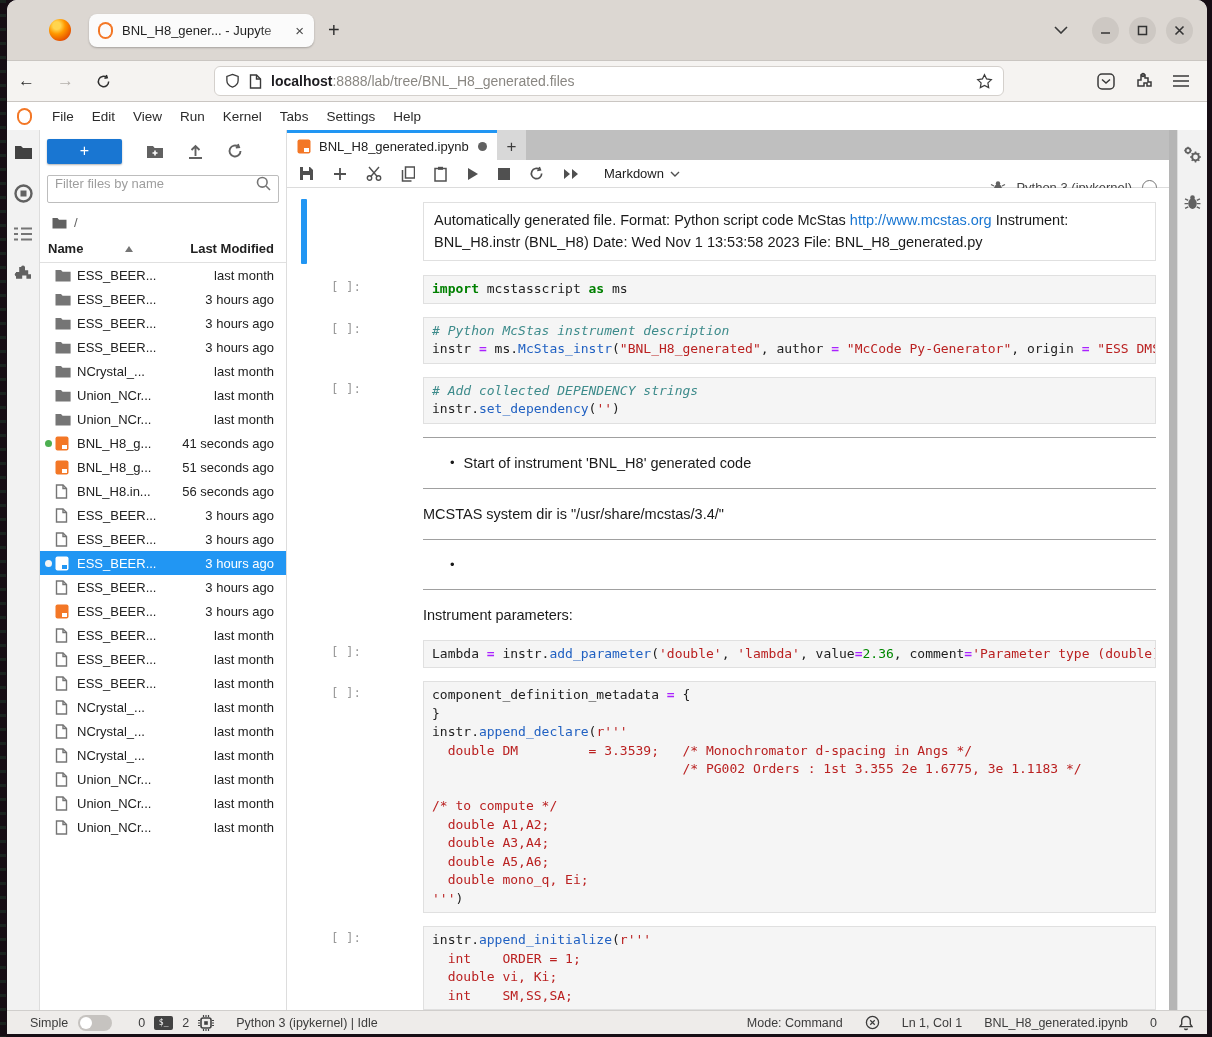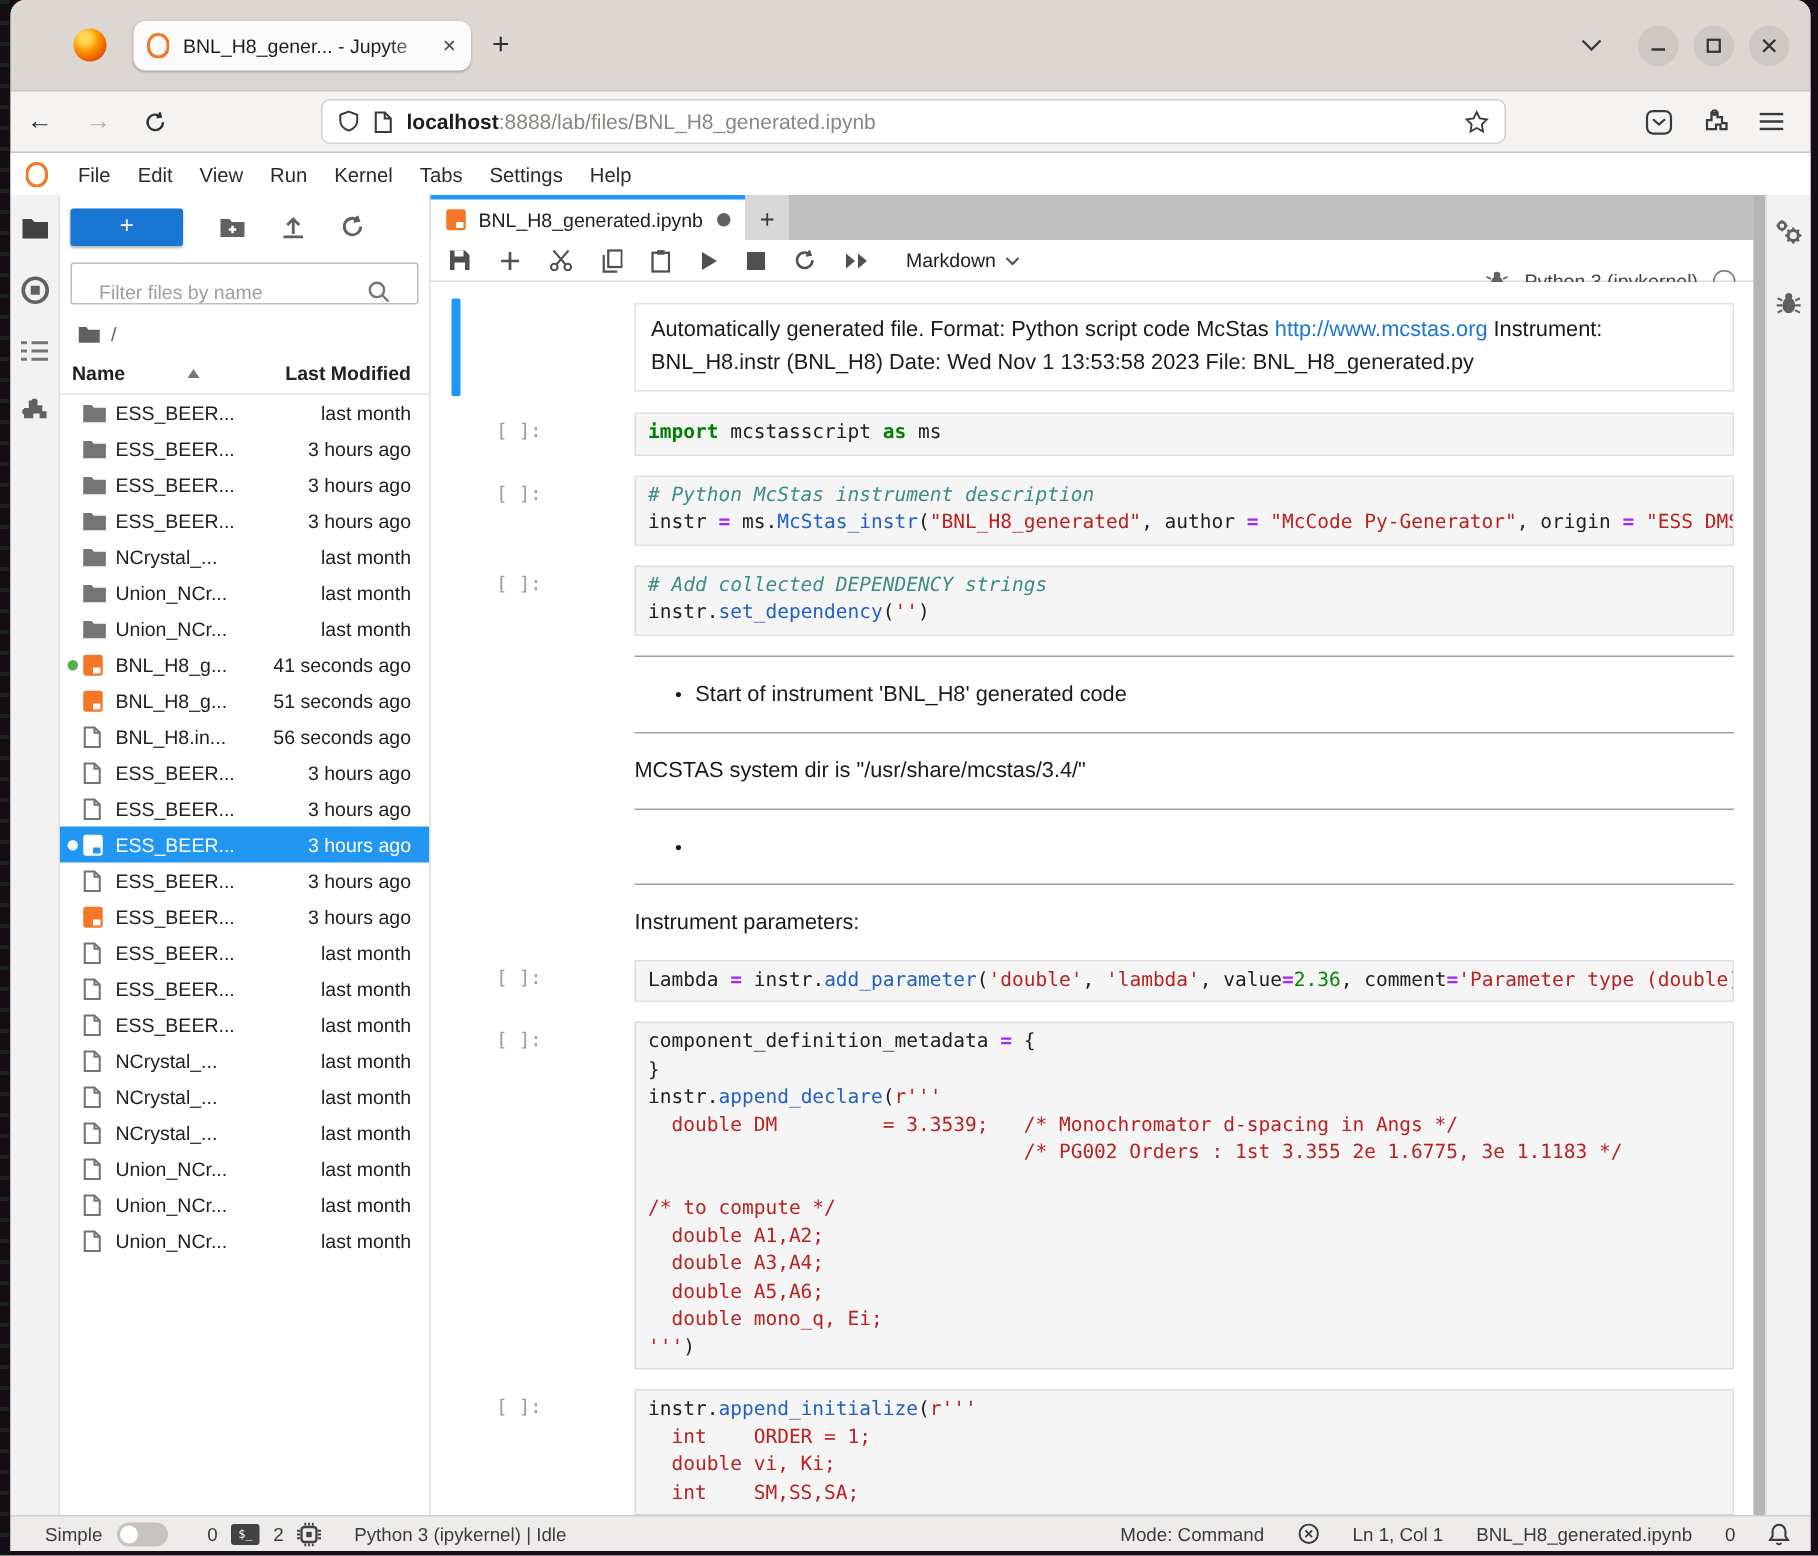--- a/index.html
+++ b/index.html
@@ -57,21 +57,21 @@
   .menu-item{ padding:4px 9px; cursor:default; }
   .mainrow{ flex:1; display:flex; min-height:0; }
   
   .activity{ width:33px; background:#f2f2f2; border-right:1px solid #ddd; display:flex; flex-direction:column;
     align-items:center; padding-top:14px; gap:24px; flex-shrink:0; }
   
   .filepanel{ width:247px; border-right:1px solid #ddd; display:flex; flex-direction:column; flex-shrink:0; background:#fff; }
   .fp-toolbar{ height:42px; display:flex; align-items:center; padding-left:7px; gap:24px; flex-shrink:0; }
   .newbtn{ width:75px; height:25px; background:#1976d2; border-radius:2px; color:#fff; font-size:16px;
     display:flex; align-items:center; justify-content:center; box-shadow:0 1px 2px rgba(0,0,0,.3); }
-  .fp-filter{ margin:3px 7px 8px; height:28px; border:1px solid #bdbdbd; border-radius:2px; display:flex; align-items:flex-end; padding:0 18px; }
+  .fp-filter{ margin:3px 7px 8px; height:28px; border:1px solid #bdbdbd; border-radius:2px; display:flex; align-items:flex-start; padding:0 7px; }
   .fp-filter input{ border:none; outline:none; flex:1; font-size:13px; color:#333; font-family:inherit; min-width:0; }
   .fp-filter input::placeholder{ color:#9e9e9e; }
   .crumbs{ display:flex; align-items:center; gap:7px; padding:4px 12px 6px; font-size:13px; color:#616161; }
   .fhead{ display:flex; align-items:center; padding:5px 12px 6px 8px; border-bottom:1px solid #e0e0e0;
     font-size:13px; font-weight:bold; color:#212121; }
   .fhead .sort{ width:0; height:0; border-left:4px solid transparent; border-right:4px solid transparent;
     border-bottom:6px solid #757575; margin-left:42px; }
   .fhead .lm{ margin-left:auto; }
   .flist{ flex:1; overflow:hidden; }
   .frow{ height:24px; display:flex; align-items:center; padding:0 12px 0 2px; font-size:13px; color:#212121; }
@@ -179,21 +179,21 @@
         </svg>
     </span>
     <div class="urlbar">
       <svg class="ic" width="15" height="16" viewBox="0 0 16 16">
           <path d="M8 1l6 2.2v4.3c0 3.8-2.8 5.9-6 7-3.2-1.1-6-3.2-6-7V3.2z" fill="none" stroke="#3a3a3a" stroke-width="1.4"></path>
         </svg>
       <svg class="ic" width="13" height="15" viewBox="0 0 13 15">
           <path d="M1.5 1h6l4 4v9h-10z" fill="none" stroke="#3a3a3a" stroke-width="1.4"></path>
           <path d="M7.5 1v4h4" fill="none" stroke="#3a3a3a" stroke-width="1.4"></path>
         </svg>
-      <span class="url-text"><b>localhost</b><span>:8888/lab/files/BNL_H8_generated.ipynb</span></span>
+      <span class="url-text"><b>localhost</b><span>:8888/lab/tree/BNL_H8_generated.files</span></span>
       <svg class="ic" width="17" height="17" viewBox="0 0 18 18">
           <path d="M9 1.8l2.2 4.5 5 .7-3.6 3.5.8 5-4.4-2.4-4.4 2.4.8-5L1.8 7l5-.7z" fill="none" stroke="#3a3a3a" stroke-width="1.3"></path>
         </svg>
     </div>
     <div class="nav-right">
       <svg class="ic" width="18" height="17" viewBox="0 0 18 17">
           <rect x="1" y="1" width="16" height="15" rx="4" fill="none" stroke="#3a3a3a" stroke-width="1.5"></rect>
           <polyline points="5,6.5 9,10 13,6.5" fill="none" stroke="#3a3a3a" stroke-width="1.5"></polyline>
         </svg>
       <svg class="ic" width="18" height="18" viewBox="0 0 18 18">

